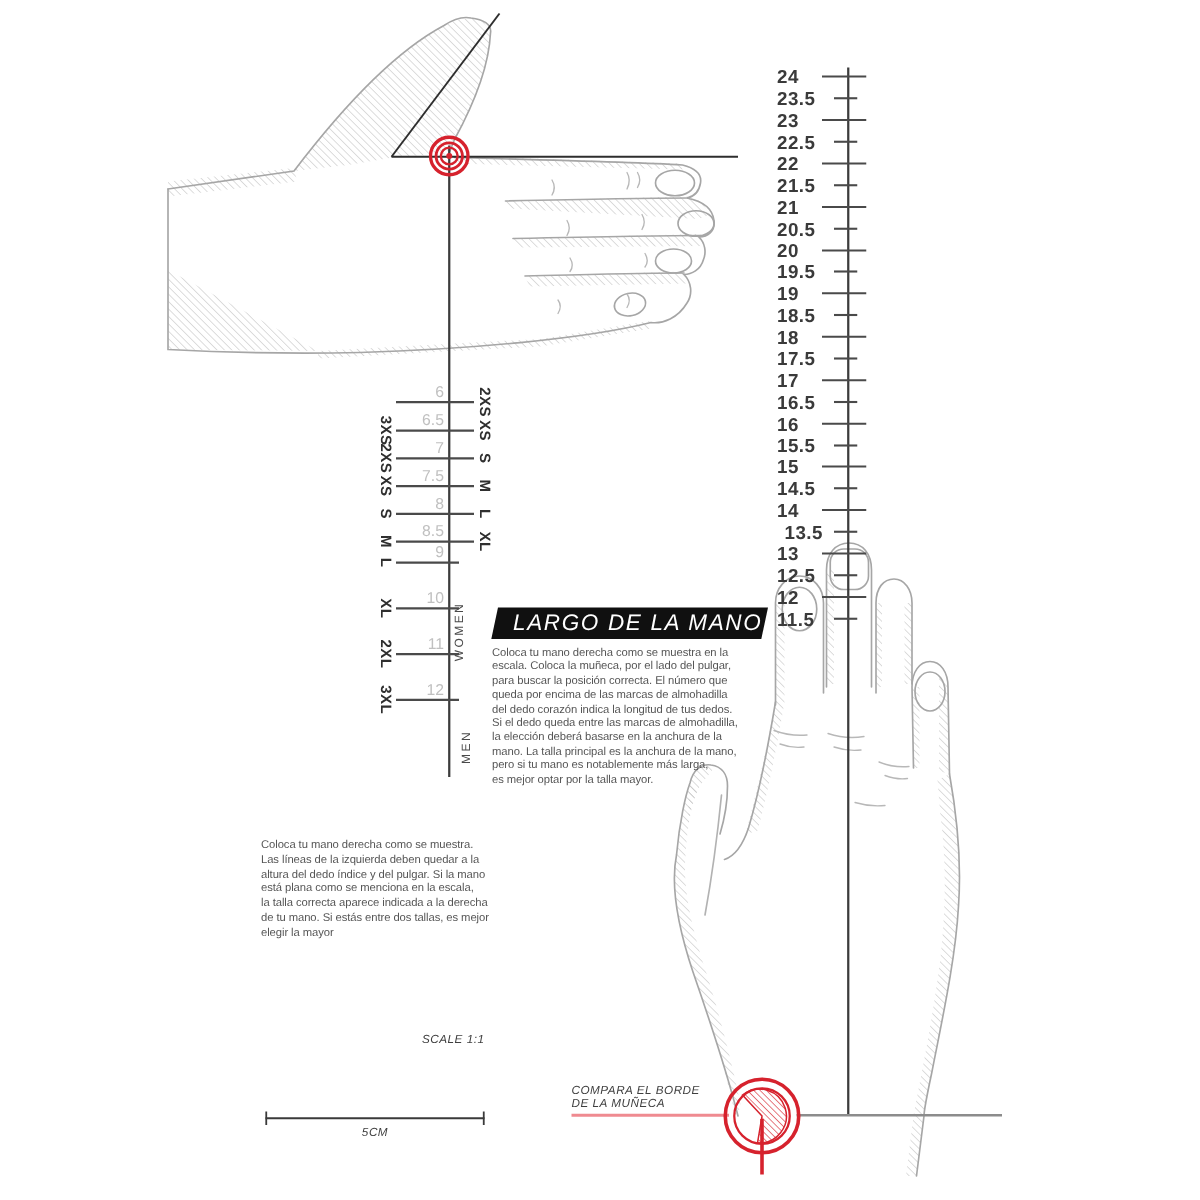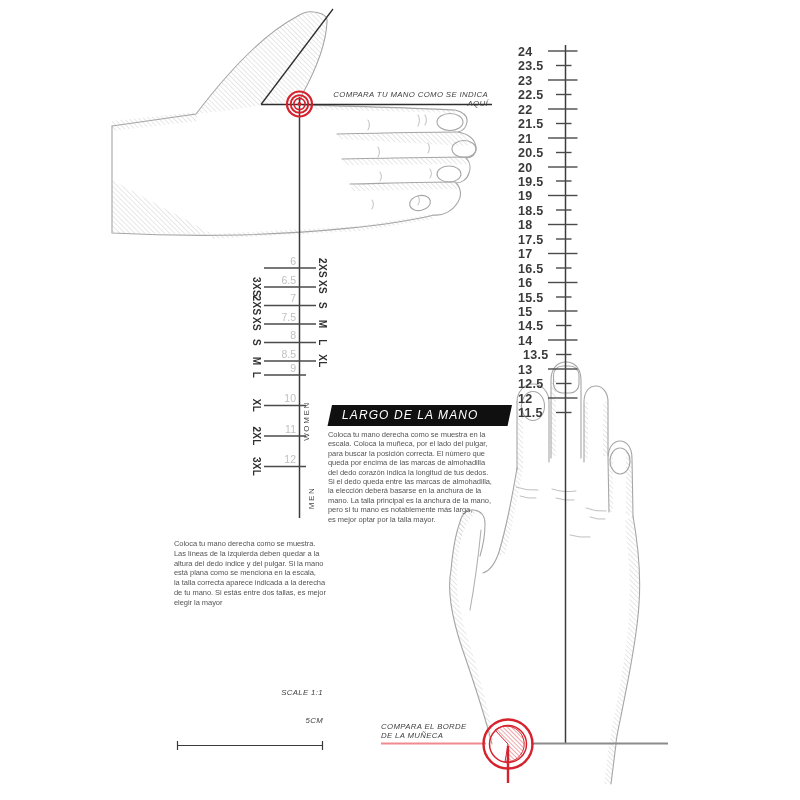--- a/index.html
+++ b/index.html
@@ -14,21 +14,21 @@
   .gender{font-size:8px;font-weight:500;fill:#4a4a4a;letter-spacing:1.6px;}
   line.rt{stroke:#4a4a4a;stroke-width:1.4;}
   line.lt{stroke:#4a4a4a;stroke-width:1.5;}
   line.axis{stroke:#3c3c3c;stroke-width:1.5;}
   
   .ov{position:absolute;color:#3f3f3f;}
   .note{font-size:7.8px;font-style:italic;letter-spacing:.35px;font-weight:500;}
   .tbox{position:absolute;height:21px;}
   .tbox-bg{position:absolute;left:0;top:0;width:100%;height:100%;background:#101010;
            transform:skewX(-12deg);transform-origin:0 0;}
-  .tbox-title{position:relative;color:#fff;font-size:12px;font-style:italic;
+  .tbox-title{position:relative;color:#fff;font-size:15px;font-style:italic;
               letter-spacing:1.1px;line-height:21px;font-weight:500;}
   .body-text{font-size:7.5px;line-height:9.4px;color:#555;white-space:pre;letter-spacing:-.05px;}
 </style>
 </head>
 <body>
 
 <div class="canvas">
 
 <svg width="800" height="800" viewBox="0 0 800 800">
   <defs>
@@ -248,44 +248,43 @@
     </g>
   </g>
 
   <g stroke="#3a3a3a" stroke-width="1.2">
     <line x1="177" y1="745.5" x2="323" y2="745.5"></line>
     <line x1="177.5" y1="741" x2="177.5" y2="750"></line>
     <line x1="322.5" y1="741" x2="322.5" y2="750"></line>
   </g>
 </svg>
 
-<div class="ov note" style="left:320px;top:90px;width:168px;text-align:right;">COMPARA TU MANO COMO SE INDICA AQUÍ</div>
 
 <div class="tbox" style="left:332px;top:405px;width:180px;">
   <div class="tbox-bg"></div>
   <div class="tbox-title" style="padding-left:10px;">LARGO DE LA MANO</div>
 </div>
 <div class="ov body-text" style="left:328px;top:430px;">Coloca tu mano derecha como se muestra en la
 escala. Coloca la muñeca, por el lado del pulgar,
 para buscar la posición correcta. El número que
 queda por encima de las marcas de almohadilla
 del dedo corazón indica la longitud de tus dedos.
 Si el dedo queda entre las marcas de almohadilla,
 la elección deberá basarse en la anchura de la
 mano. La talla principal es la anchura de la mano,
 pero si tu mano es notablemente más larga,
 es mejor optar por la talla mayor.</div>
 
-<div class="ov body-text" style="left:174px;top:539px;line-height:9.8px;">Coloca tu mano derecha como se muestra.
+<div class="ov body-text" style="left:174px;top:558px;line-height:9.8px;">Coloca tu mano derecha como se muestra.
 Las líneas de la izquierda deben quedar a la
 altura del dedo índice y del pulgar. Si la mano
 está plana como se menciona en la escala,
 la talla correcta aparece indicada a la derecha
 de tu mano. Si estás entre dos tallas, es mejor
 elegir la mayor</div>
 
 <div class="ov note" style="left:177px;top:688px;width:146px;text-align:right;">SCALE 1:1</div>
-<div class="ov note" style="left:177px;top:716px;width:146px;text-align:right;">5CM</div>
+<div class="ov note" style="left:177px;top:750px;width:146px;text-align:center;">5CM</div>
 
 <div class="ov note" style="left:381px;top:722px;width:120px;white-space:pre-line;line-height:9.3px;">COMPARA EL BORDE
 DE LA MUÑECA</div>
 
 </div>
 
 </body></html>

